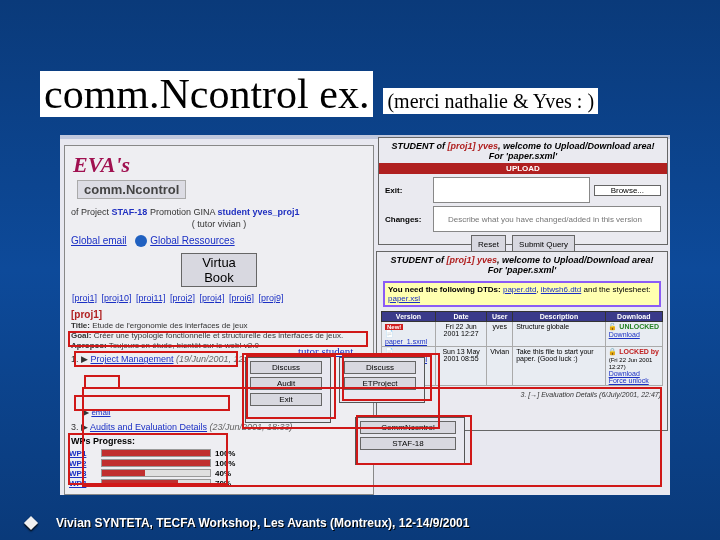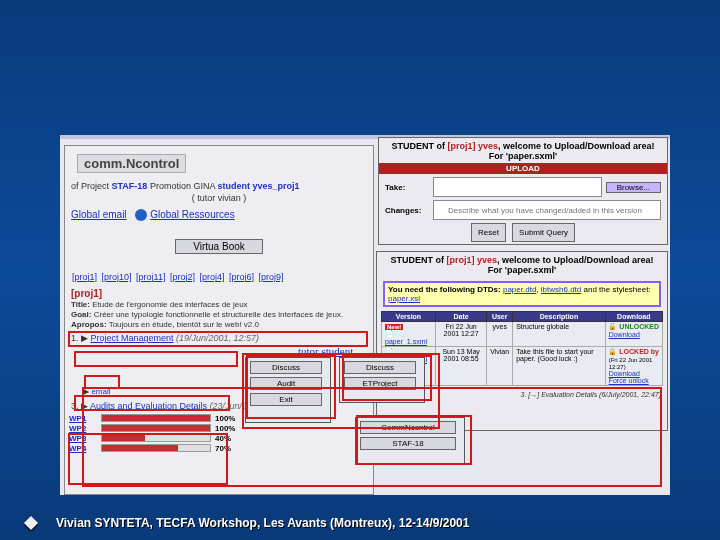--- a/index.html
+++ b/index.html
@@ -41,47 +41,47 @@
     padding: 6px 8px 2px 8px;
   }
   .eva-title { font-family: "Comic Sans MS", cursive; color: #a01050; font-size: 22px; font-weight: bold; font-style: italic;}
   .eva-sub { font-family: Verdana, sans-serif; font-size: 13px; font-weight: bold; color: #444;
              background: #dcdce4; border: 1px solid #aaa; padding: 1px 6px; display: inline-block; margin: 2px 0 6px 4px;}
   .proj-line { color: #333; font-size: 9px; margin: 0 6px 6px 6px; }
   .proj-line b { color: #2030c0; font-weight: bold; }
   .global-row { margin: 4px 6px; font-size: 10px; }
   .global-row a { color: #1a2fc4; text-decoration: underline; margin-right: 6px; }
   .globe { display:inline-block; width:12px; height:12px; background:#2060c0; border-radius:50%; vertical-align:middle;}
-  .vb-btn { display:block; margin: 18px auto; background:#d8d8e0; border:1px solid #666; font-size:10px; padding:1px 8px; width:88px; text-align:center;}
+  .vb-btn { display:block; margin: 6px auto; background:#d8d8e0; border:1px solid #666; font-size:13px; padding:1px 8px; width:76px; text-align:center;}
   .proj-tabs { margin: 6px 6px; font-size: 9px; }
   .proj-tabs a { color:#1a2fc4; text-decoration: underline; margin: 0 1px; }
   .section-title { color:#b02020; font-weight:bold; font-size:10px; margin:4px 6px 0 6px;}
   .section-body { font-size:8px; color:#333; margin:1px 6px 4px 6px; line-height:1.2; }
   .subhead { font-size:9px; color:#333; margin:4px 6px 0 6px; }
   .subhead b { color:#000; }
   .subhead .date { font-style: italic; color:#666; }
   .wp-table { margin:3px 4px; font-size:8px; }
   .wp-row { display:flex; align-items:center; margin:1px 0;}
   .wp-label { color:#1a2fc4; width:28px; font-weight:bold;}
   .wp-bar { width:110px; height:8px; background:#e0e0e0; border:1px solid #999; margin:0 4px; position:relative;}
   .wp-fill { height:100%; background:#c03030; }
   .wp-pct { font-weight:bold; }
   
   .win-upload {
     position: absolute; top: -2px; right: 2px; width: 290px; height: 108px;
     background: #eaeaf0; border:1px solid #666;
     font-family: Verdana, Arial, sans-serif; font-size:8px;
   }
-  .up-head { text-align:center; font-weight:bold; font-size:9px; padding:3px 4px 2px 4px; }
+  .up-head { text-align:center; font-weight:bold; font-size:9px; padding:3px 4px 2px 4px;font-style:italic; }
   .up-head .hl { color:#b02020; }
   .up-bar { background:#b02020; color:#fff; font-weight:bold; text-align:center; font-size:8px; padding:1px 0;}
   .up-row { display:flex; align-items:center; margin:3px 6px; }
   .up-row label { font-weight:bold; width:48px; }
-  .up-row input[type=text] { flex:1; border:1px solid #888; background:#fff; height:20px; font-size:8px; padding:0 14px;}
-  .up-row .browse { margin-left:4px; background:#c4b5fd; border:1px solid #666; font-size:8px; padding:0 10px;}
+  .up-row input[type=text] { flex:1; border:1px solid #888; background:#fff; height:26px; font-size:8px; padding:0 14px;}
+  .up-row .browse { margin-left:4px; background:#ffffff; border:1px solid #666; font-size:8px; padding:0 16px;}
   .up-btns { text-align:center; margin:3px 0;}
   .up-btns button { background:#d8d8e0; border:1px solid #666; font-size:8px; padding:4px 6px; margin:0 2px;}
   
   .win-dl {
     position: absolute; top: 112px; right: 2px; width: 292px; height: 180px;
     background:#eaeaf0; border:1px solid #666;
     font-family: Verdana, Arial, sans-serif; font-size:8px;
   }
   .dl-need { background:#ffffb0; border:2px solid #8b5cf6; margin:4px 6px; padding:2px 3px; font-size:8px;}
   .dl-need a { color:#1a2fc4; text-decoration:underline; }
@@ -128,25 +128,30 @@
     font-size:12px;
   }
   .bullet { position:absolute; left:26px; bottom:12px; width:10px; height:10px;
             background:#f0f0f0; transform:rotate(45deg); box-shadow:1px 1px 2px #000;}
 </style>
 </head>
 <body>
 
 <div class="slide">
 
+  <div class="title-row">
+    <span class="title-main">comm.Ncontrol ex.</span>
+    <span class="title-sub">(merci nathalie &amp; Yves : )</span>
+  </div>
 
   <div class="content-area">
 
     <div class="win-left">
       <div class="eva-head">
+        <div class="eva-title">EVA's</div>
         <div class="eva-sub">comm.Ncontrol</div>
       </div>
       <div class="proj-line">
         <span>of Project </span><b>STAF-18</b><span> Promotion GINA </span><b>student yves_proj1</b>
         <div style="text-align:center; margin-top:2px;">( tutor vivian )</div>
       </div>
       <div class="global-row">
         <a href="#">Global email</a>
         <span class="globe"></span>
         <a href="#">Global Ressources</a>
@@ -171,20 +176,21 @@
         <span>1. </span>▶ <a class="tiny-link" href="#">Project Management</a>
         <span class="date">(19/Jun/2001, 12:57)</span>
       </div>
       <div class="section-body" style="margin-left:18px;margin-top:44px;">
         ▶ <a class="tiny-link" href="#">email</a>
       </div>
       <div class="subhead">
         <span>3. </span>▶ <a class="tiny-link" href="#">Audits and Evaluation Details</a>
         <span class="date">(23/Jun/2001, 18:33)</span>
       </div>
+      <div class="subhead"><b>WPs Progress:</b></div>
       <div class="wp-table">
         <div class="wp-row">
             <a class="wp-label tiny-link" href="#">WP1</a>
             <div class="wp-bar">
               <div class="wp-fill" style="width:100%"></div>
             </div>
             <span class="wp-pct">100%</span>
           </div>
         <div class="wp-row">
             <a class="wp-label tiny-link" href="#">WP2</a>
@@ -212,21 +218,21 @@
 
     <div class="tutor-student">tutor   student</div>
 
     <div class="win-upload">
       <div class="up-head">
         <span>STUDENT of </span><span class="hl">[proj1]</span> <span class="hl">yves</span><span>, welcome to Upload/Download area!</span><br>
         <span>For 'paper.sxml'</span>
       </div>
       <div class="up-bar">UPLOAD</div>
       <div class="up-row">
-        <label>Take:</label>
+        <label>Exit:</label>
         <input type="text" style="">
         <button class="browse">Browse...</button>
       </div>
       <div class="up-row">
         <label>Changes:</label>
         <input type="text" placeholder="Describe what you have changed/added in this version" style="">
       </div>
       <div class="up-btns">
         <button>Reset</button>
         <button>Submit Query</button>

